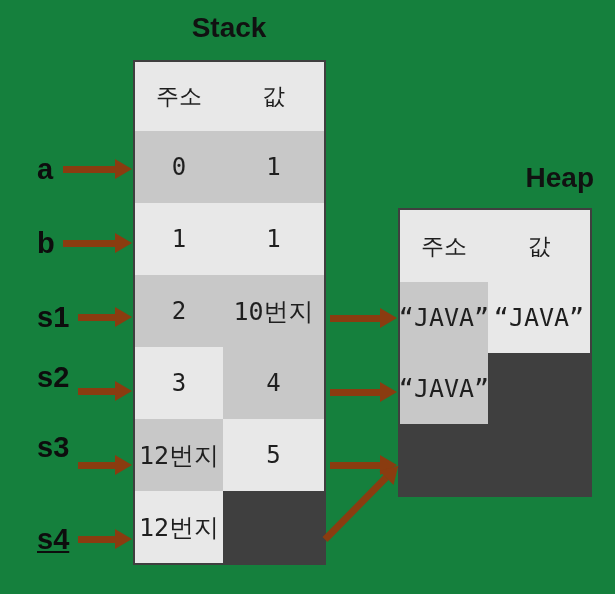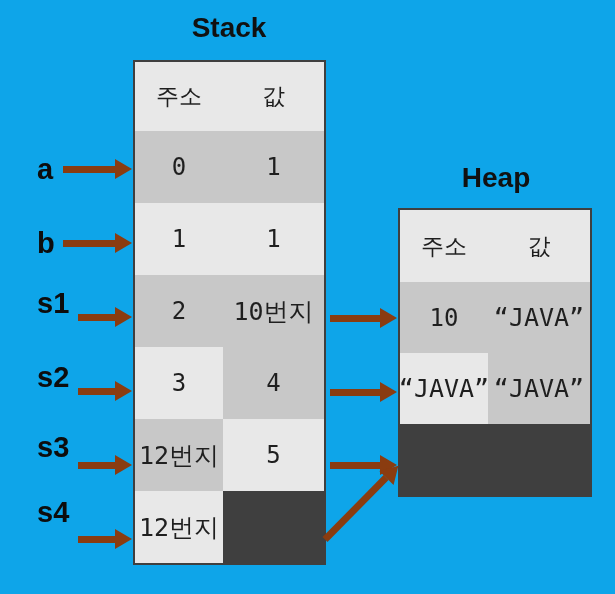--- a/index.html
+++ b/index.html
@@ -6,35 +6,35 @@
     --arrow:#8a3c10;
     --cell-dark:#c8c8c8;
     --cell-light:#e8e8e8;
     --line:#3f3f3f;
     --ink:#1c1c1c;
   }
   html,body{margin:0;padding:0;background:#ffffff;}
   .canvas{
     position:relative;
     width:615px;height:594px;
-    background:#0ea5e9;
+    background:#15803d;
     overflow:hidden;
     font-family:"Liberation Sans","DejaVu Sans",sans-serif;
     color:var(--ink);
   }
   .title{
     position:absolute;
     text-align:center;
     font-weight:700;
     font-size:28px;
     letter-spacing:0px;
     color:#111;
   }
   .stack-title{left:133px;top:12px;width:192px;}
-  .heap-title{left:398px;top:162px;width:196px;}
+  .heap-title{left:398px;top:162px;width:196px;text-align:right;}
 
   .memtable{
     position:absolute;
     display:grid;
     background:var(--line);
     gap:0;
     padding:2px;
   }
   .stack-table{
     left:133px;top:60px;
@@ -110,34 +110,33 @@
     <div class="cell dark">12번지</div>
 
     <div class="cell num">5</div>
     <div class="cell">12번지</div>
   </div>
 
   <div class="memtable heap-table">
     <div class="cell hdr">주소</div>
     <div class="cell hdr">값</div>
 
-    <div class="cell num dark">10</div>
     <div class="cell dark">“JAVA”</div>
 
     <div class="cell">“JAVA”</div>
 
     <div class="cell dark">“JAVA”</div>
   </div>
 
   <span class="varname" style="top:151px;">a</span>
   <span class="varname" style="top:225px;">b</span>
-  <span class="varname" style="top:285px;">s1</span>
+  <span class="varname" style="top:299px;">s1</span>
   <span class="varname" style="top:359px;">s2</span>
   <span class="varname" style="top:429px;">s3</span>
-  <span class="varname" style="top:494px;">s4</span>
+  <span class="varname" style="top:521px;text-decoration:underline;">s4</span>
 
   <div class="arrow" style="left:63px;top:165.5px;width:52px;"></div>
   <div class="arrow" style="left:63px;top:239.5px;width:52px;"></div>
   <div class="arrow" style="left:78px;top:313.5px;width:37px;"></div>
   <div class="arrow" style="left:78px;top:387.5px;width:37px;"></div>
   <div class="arrow" style="left:78px;top:461.5px;width:37px;"></div>
   <div class="arrow" style="left:78px;top:535.5px;width:37px;"></div>
 
   <div class="arrow" style="left:330px;top:314.5px;width:50px;"></div>
   <div class="arrow" style="left:330px;top:388.5px;width:50px;"></div>

